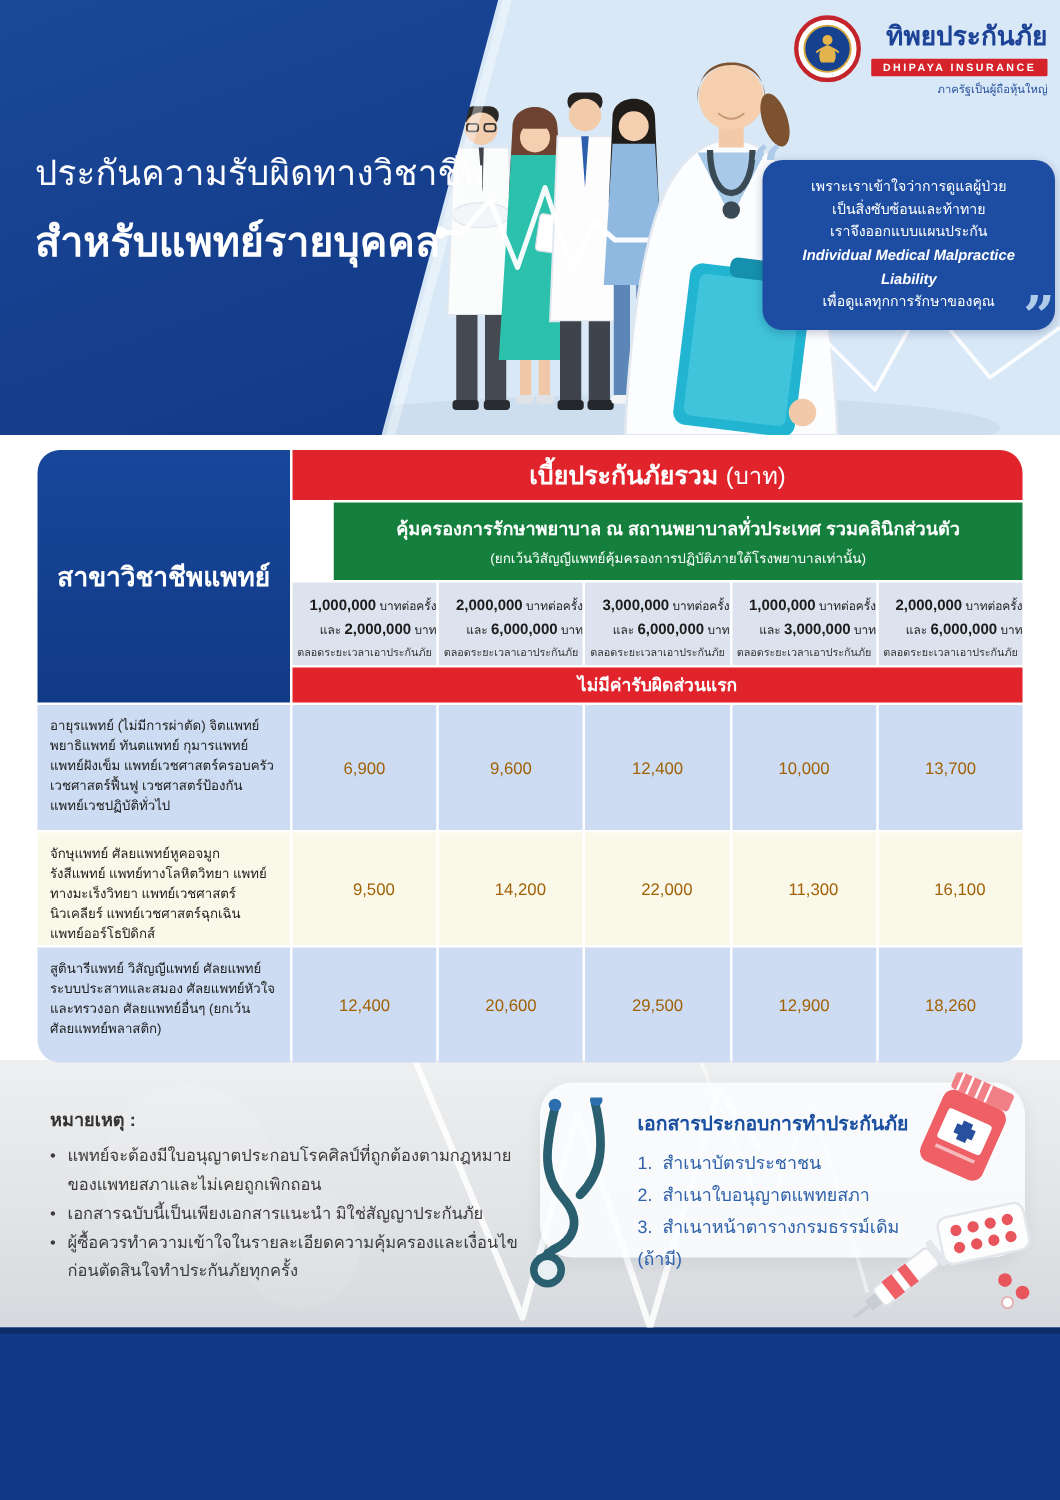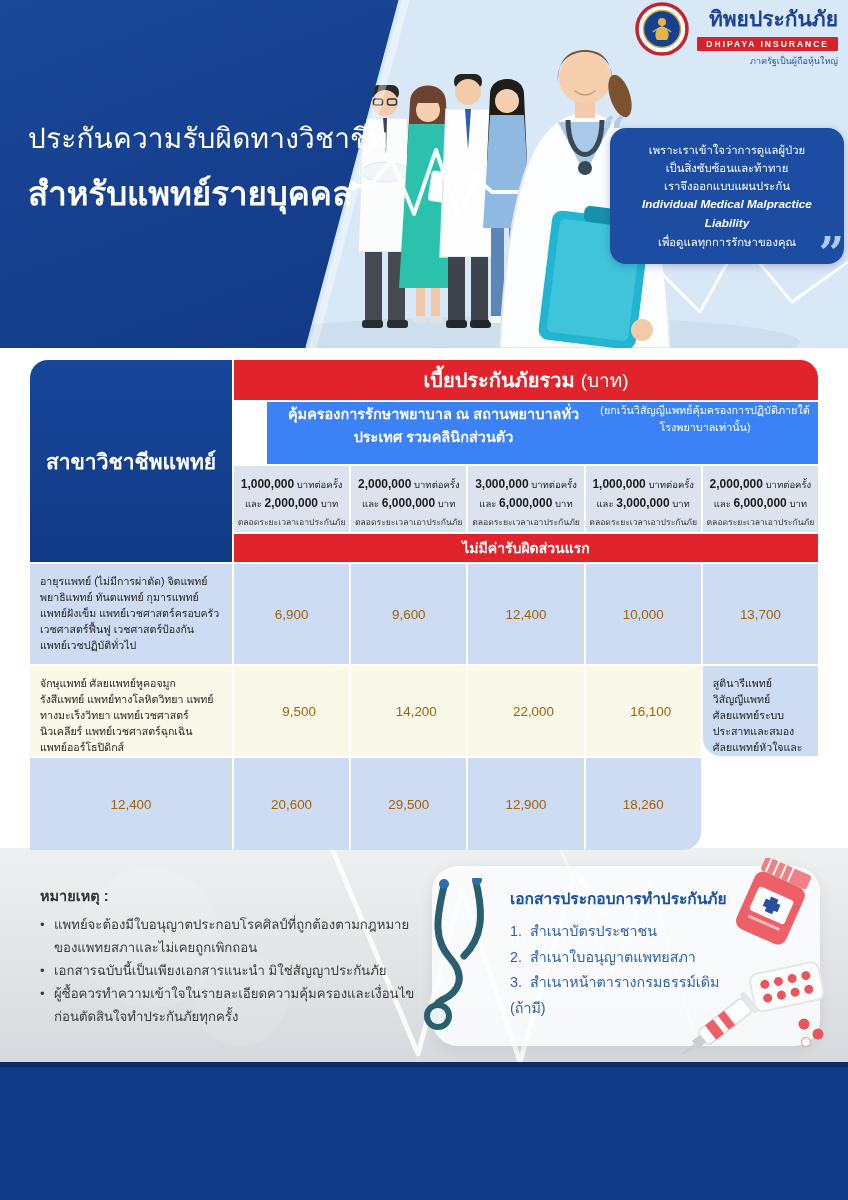--- a/index.html
+++ b/index.html
@@ -14,21 +14,21 @@
   .hero-panel{position:absolute;left:0;top:0;width:848px;height:348px;
         background:linear-gradient(160deg,#1b4899 0%,#123a86 70%);
         clip-path:polygon(0 0,47% 0,36% 100%,0 100%);z-index:2;}
   .hero-stripe{position:absolute;left:0;top:0;width:848px;height:348px;
         background:rgba(255,255,255,.38);
         clip-path:polygon(47.4% 0,48.3% 0,37.3% 100%,36.4% 100%);z-index:2;}
   .hero-title{position:absolute;left:28px;top:116px;z-index:3;color:#fff;}
   .hero-title .l1{font-size:28px;font-weight:normal;letter-spacing:.2px;}
   .hero-title .l2{font-size:33px;font-weight:bold;margin-top:7px;}
   
-  .logo{position:absolute;top:2px;right:10px;z-index:3;display:flex;gap:8px;align-items:flex-start;}
+  .logo{position:absolute;top:12px;right:10px;z-index:3;display:flex;gap:8px;align-items:flex-start;}
   .logo-text{display:flex;flex-direction:column;align-items:flex-end;}
   .logo-thai{font-size:21px;font-weight:bold;color:#1c4396;}
   .logo-en{background:#d6232b;color:#fff;font-size:8.5px;font-weight:bold;
            letter-spacing:2px;padding:2px 9px;margin-top:2px;border-radius:1px;}
   .logo-tagline{font-size:9px;color:#27519f;margin-top:3px;}
   
   .quote{position:absolute;top:128px;right:4px;width:214px;background:#1c4da3;
          border-radius:16px;padding:13px 10px;z-index:3;color:#fff;text-align:center;
          box-shadow:0 2px 8px rgba(10,30,80,.25);}
   .quote .ql{font-size:11.3px;line-height:1.6;}
@@ -40,46 +40,46 @@
   
   .ins-table{position:absolute;left:30px;top:360px;width:788px;z-index:2;
     display:grid;grid-template-columns:202px repeat(5,1fr);
     grid-template-rows:40px 62px 66px 28px 100px 90px 92px;gap:2px;}
   .cell-prof{grid-column:1;grid-row:1/5;background:linear-gradient(180deg,#17469b,#113a85);
     border-top-left-radius:18px;display:flex;align-items:center;justify-content:center;
     color:#fff;font-size:21px;font-weight:bold;}
   .band-premium{grid-column:2/7;grid-row:1;background:#e1232b;border-top-right-radius:18px;
     color:#fff;display:flex;align-items:center;justify-content:center;font-size:19px;gap:6px;}
   .band-premium b{font-size:20px;}
-  .band-coverage{grid-column:2/7;grid-row:2;background:#3b82f6;color:#fff;text-align:center;
-    display:flex;flex-direction:row;justify-content:center;gap:4px;padding:0 6px;margin-left:33px;}
+  .band-coverage{grid-column:2/7;grid-row:2;background:#15803d;color:#fff;text-align:center;
+    display:flex;flex-direction:column;justify-content:center;gap:4px;padding:0 6px;margin-left:33px;}
   .cov1{font-size:14.5px;font-weight:bold;}
   .cov2{font-size:10.8px;}
   .colhead{background:#dde3ee;text-align:center;padding-top:9px;color:#1c1c1c;overflow:hidden;}
-  .ch-line{white-space:nowrap;font-size:9.5px;line-height:1.55;}
+  .ch-line{white-space:nowrap;font-size:9.5px;line-height:1.55;text-align:right;}
   .ch-line b{font-size:12px;}
   .ch-period{white-space:nowrap;font-size:8.6px;margin-top:3px;color:#333;}
   .band-nodeduct{grid-column:2/7;grid-row:4;background:#e1232b;color:#fff;
     display:flex;align-items:center;justify-content:center;font-weight:bold;font-size:14px;}
   .row-a{background:#cddcf2;}
   .row-b{background:#faf9e9;padding-left:15px;}
   .rlabel{padding:10px 10px;font-size:10.6px;line-height:1.5;color:#222;overflow:hidden;}
   .rval{display:flex;align-items:center;justify-content:center;font-size:13.4px;color:#a16207;}
   .corner-bl{border-bottom-left-radius:18px;}
   .corner-br{border-bottom-right-radius:18px;}
   
   .silver{position:absolute;left:0;top:848px;width:848px;height:214px;
     background:linear-gradient(180deg,#eeeff0 0%,#e2e4e7 55%,#d6d9dd 100%);}
   .deco{position:absolute;left:0;top:848px;width:848px;height:214px;z-index:1;}
   .notes{position:absolute;left:40px;top:884px;width:390px;z-index:3;color:#3c3c3c;}
   .notes-heading{font-size:14.5px;font-weight:bold;margin-bottom:6px;color:#333;}
   .notes ul{list-style:none;margin:0;padding:0;}
   .notes li{font-size:13.2px;line-height:1.75;padding-left:14px;position:relative;}
   .notes li::before{content:"•";position:absolute;left:0;top:0;}
-  .docs{position:absolute;left:432px;top:866px;width:388px;height:180px;z-index:2;
+  .docs{position:absolute;left:432px;top:866px;width:388px;height:140px;z-index:2;
     background:rgba(252,253,254,.85);border-radius:26px;box-sizing:border-box;
     padding:20px 96px 0 78px;box-shadow:0 4px 14px rgba(40,50,70,.08);}
   .docs-title{color:#1b50a0;font-weight:bold;font-size:15.5px;margin-bottom:8px;white-space:nowrap;}
   .doc-item{color:#2f62ab;font-size:14.3px;line-height:1.8;}
   .doc-item .num{margin-right:4px;}
   .steth{position:absolute;left:414px;top:878px;width:110px;height:162px;z-index:3;}
   .meds{position:absolute;left:676px;top:858px;width:172px;height:196px;z-index:3;}
   
   .footer{position:absolute;left:0;top:1062px;width:848px;height:138px;
     background:#113a86;border-top:5px solid #0c2c68;box-sizing:border-box;}
@@ -245,20 +245,21 @@
   <div class="rval row-a">6,900</div>
   <div class="rval row-a">9,600</div>
   <div class="rval row-a">12,400</div>
   <div class="rval row-a">10,000</div>
   <div class="rval row-a">13,700</div>
 
   <div class="rlabel row-b">จักษุแพทย์ ศัลยแพทย์หูคอจมูก รังสีแพทย์ แพทย์ทางโลหิตวิทยา แพทย์ทางมะเร็งวิทยา แพทย์เวชศาสตร์นิวเคลียร์ แพทย์เวชศาสตร์ฉุกเฉิน แพทย์ออร์โธปิดิกส์</div>
   <div class="rval row-b">9,500</div>
   <div class="rval row-b">14,200</div>
   <div class="rval row-b">22,000</div>
+  <div class="rval row-b">11,300</div>
   <div class="rval row-b">16,100</div>
 
   <div class="rlabel row-a corner-bl">สูตินารีแพทย์ วิสัญญีแพทย์ ศัลยแพทย์ระบบประสาทและสมอง ศัลยแพทย์หัวใจและทรวงอก ศัลยแพทย์อื่นๆ (ยกเว้นศัลยแพทย์พลาสติก)</div>
   <div class="rval row-a">12,400</div>
   <div class="rval row-a">20,600</div>
   <div class="rval row-a">29,500</div>
   <div class="rval row-a">12,900</div>
   <div class="rval row-a corner-br">18,260</div>
 </div>
 

